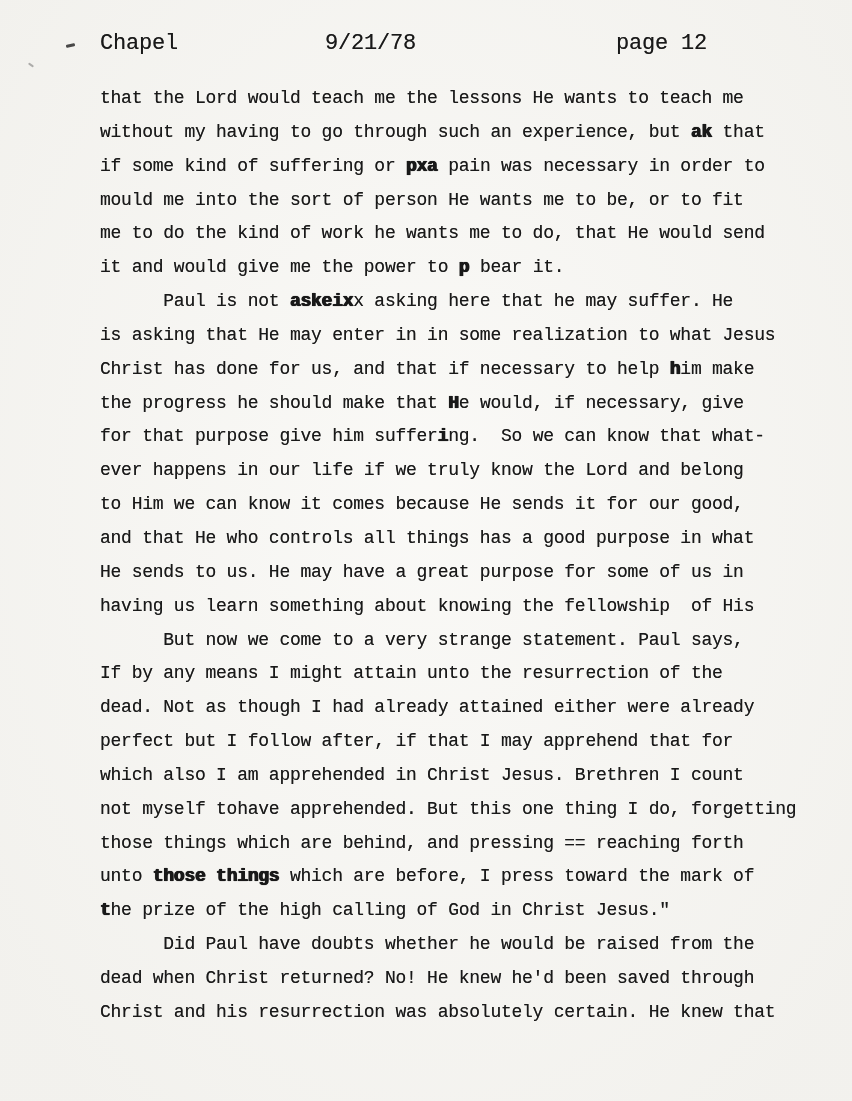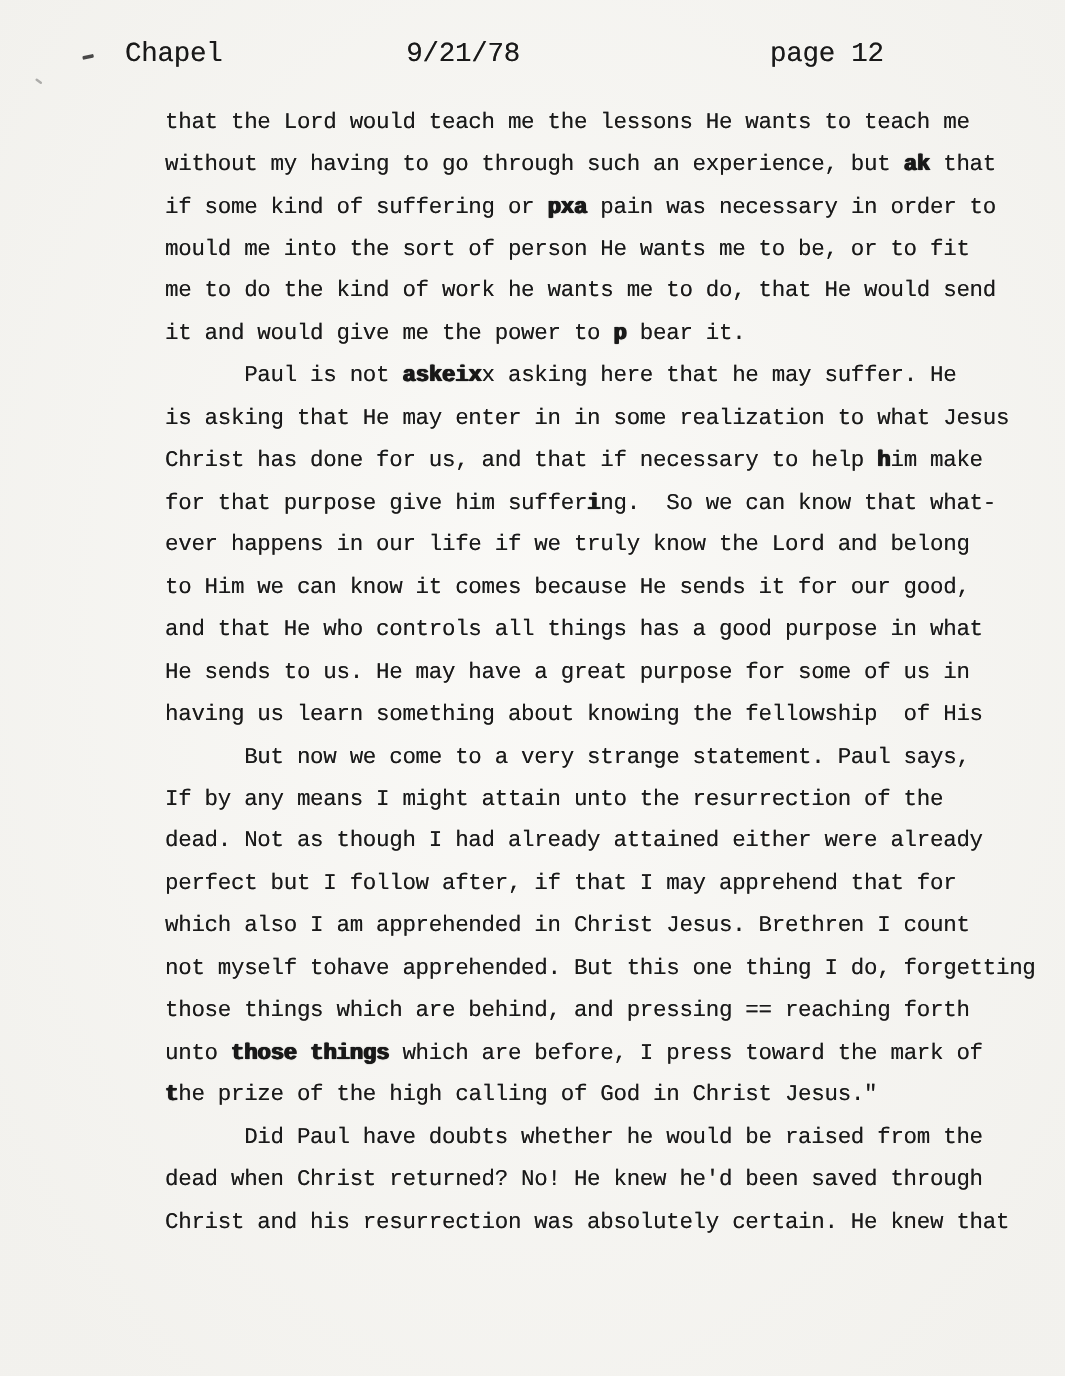--- a/index.html
+++ b/index.html
@@ -61,21 +61,20 @@
     top: 82px;
     width: 700px;
     font-size: 18px;
     letter-spacing: -0.25px;
     text-shadow: 0 0 0.5px rgba(10,10,10,0.6);
   }
   .tline {
     white-space: pre;
     height: 33.85px;
     line-height: 33.85px;
-    margin-left: 32px;
   }
   
   .ov {
     font-weight: 700;
     text-shadow: 0.7px 0 0 currentColor, -0.5px 0 0 currentColor, 0 0 1px rgba(0,0,0,0.75);
   }
 </style>
 </head>
 <body>
 
@@ -93,20 +92,21 @@
   <div class="body-text" id="body-text">
       <div class="tline"><span>that the Lord would teach me the lessons He wants to teach me</span></div>
       <div class="tline"><span>without my having to go through such an experience, but </span><span class="ov">ak</span><span> that</span></div>
       <div class="tline"><span>if some kind of suffering or </span><span class="ov">pxa</span><span> pain was necessary in order to</span></div>
       <div class="tline"><span>mould me into the sort of person He wants me to be, or to fit</span></div>
       <div class="tline"><span>me to do the kind of work he wants me to do, that He would send</span></div>
       <div class="tline"><span>it and would give me the power to </span><span class="ov">p</span><span> bear it.</span></div>
       <div class="tline"><span>      Paul is not </span><span class="ov">askeix</span><span>x asking here that he may suffer. He</span></div>
       <div class="tline"><span>is asking that He may enter in in some realization to what Jesus</span></div>
       <div class="tline"><span>Christ has done for us, and that if necessary to help </span><span class="ov">h</span><span>im make</span></div>
+      <div class="tline"><span>the progress he should make that </span><span class="ov">H</span><span>e would, if necessary, give</span></div>
       <div class="tline"><span>for that purpose give him suffer</span><span class="ov">i</span><span>ng.  So we can know that what-</span></div>
       <div class="tline"><span>ever happens in our life if we truly know the Lord and belong</span></div>
       <div class="tline"><span>to Him we can know it comes because He sends it for our good,</span></div>
       <div class="tline"><span>and that He who controls all things has a good purpose in what</span></div>
       <div class="tline"><span>He sends to us. He may have a great purpose for some of us in</span></div>
       <div class="tline"><span>having us learn something about knowing the fellowship  of His</span></div>
       <div class="tline"><span>      But now we come to a very strange statement. Paul says,</span></div>
       <div class="tline"><span>If by any means I might attain unto the resurrection of the</span></div>
       <div class="tline"><span>dead. Not as though I had already attained either were already</span></div>
       <div class="tline"><span>perfect but I follow after, if that I may apprehend that for</span></div>

